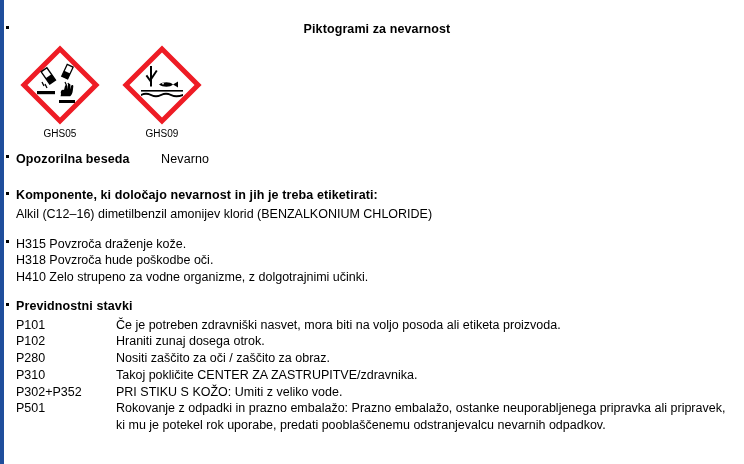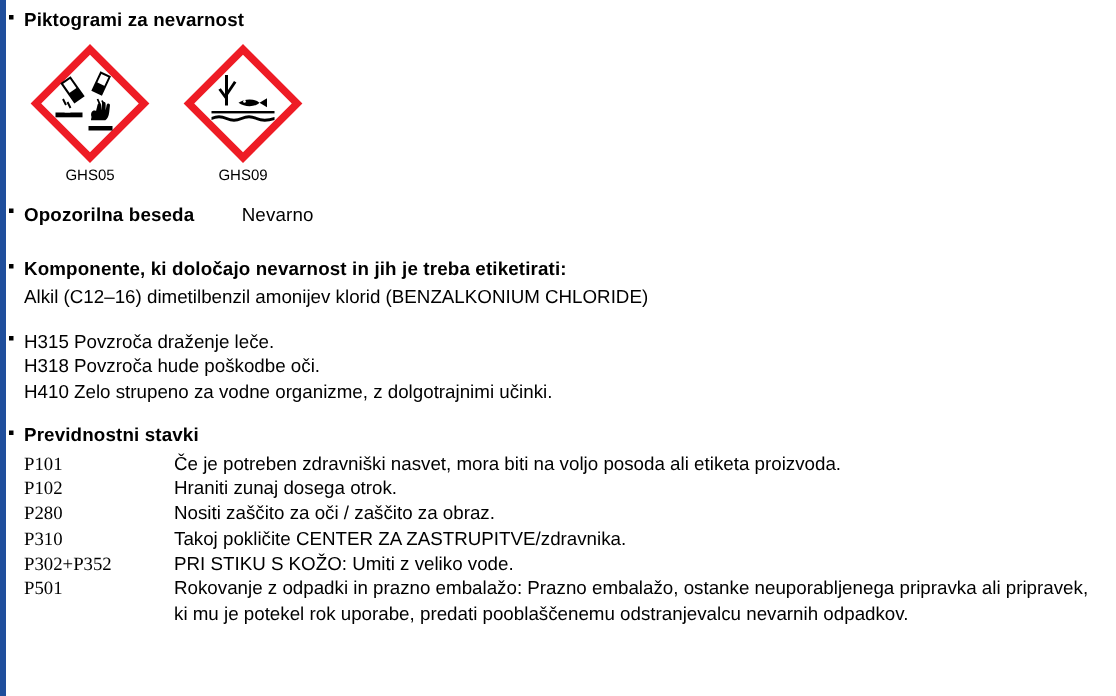--- a/index.html
+++ b/index.html
@@ -46,21 +46,21 @@
   .hd .val {
     font-weight: normal;
     margin-left: 28px;
   }
   .txt {
     font-size: 12.5px;
     line-height: 1.30;
   }
 
   
-  #sec-pictograms { margin-top: 2px; }
+  #sec-pictograms { margin-top: 18px; text-align: center; }
   .picto-row {
     display: flex;
     gap: 14px;
     margin-top: 8px;
     padding-left: 10px;
   }
   .picto {
     width: 88px;
     display: flex;
     flex-direction: column;
@@ -111,21 +111,20 @@
   .stmt-table td {
     vertical-align: top;
     font-size: 12.5px;
     line-height: 1.30;
     padding: 0 0 0.5px 0;
   }
   .stmt-code {
     white-space: nowrap;
     width: 100px;
     padding-right: 4px !important;
-    font-family: Liberation Serif, serif;
   }
   .stmt-text { padding-right: 6px !important; }
 </style>
 </head>
 <body>
 
 <div class="page">
 
   <div class="rail"></div>
 
@@ -200,21 +199,21 @@
   </div>
 
   <div class="blk" id="sec-components">
     <span class="bullet"></span>
     <div class="hd">Komponente, ki določajo nevarnost in jih je treba etiketirati:</div>
     <div class="txt sub">Alkil (C12–16) dimetilbenzil amonijev klorid (BENZALKONIUM CHLORIDE)</div>
   </div>
 
   <div class="blk" id="sec-hazard">
     <span class="bullet"></span>
-    <div class="txt sub">H315 Povzroča draženje leče.</div>
+    <div class="txt sub">H315 Povzroča draženje kože.</div>
     <div class="txt">H318 Povzroča hude poškodbe oči.</div>
     <div class="txt">H410 Zelo strupeno za vodne organizme, z dolgotrajnimi učinki.</div>
   </div>
 
   <div class="blk" id="sec-precaution">
     <span class="bullet"></span>
     <div class="hd">Previdnostni stavki</div>
 
     <table class="stmt-table">
       <tbody>

